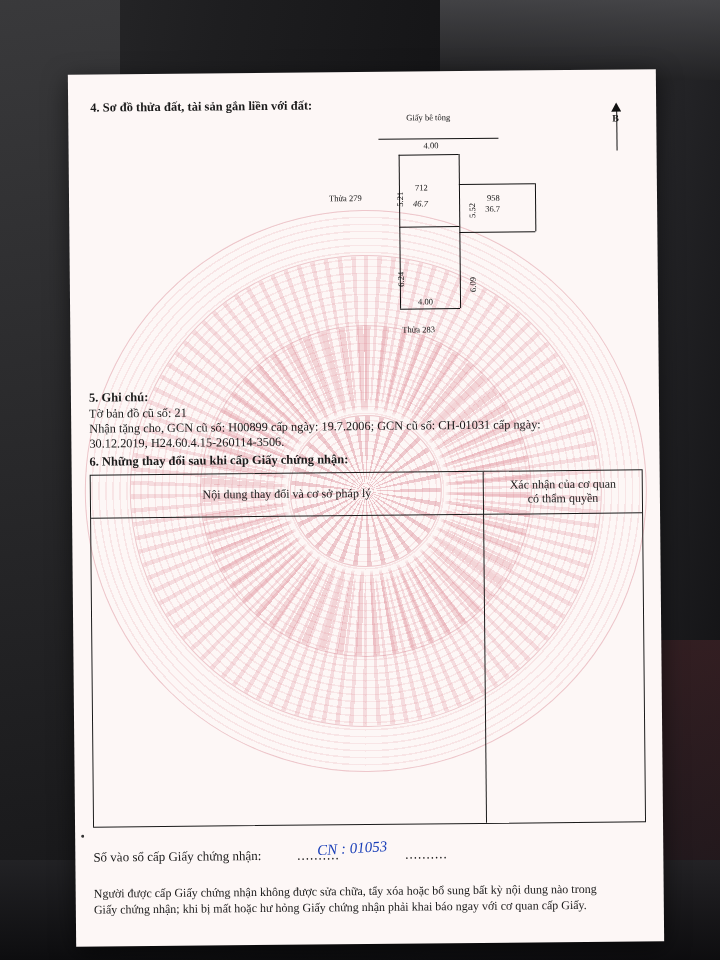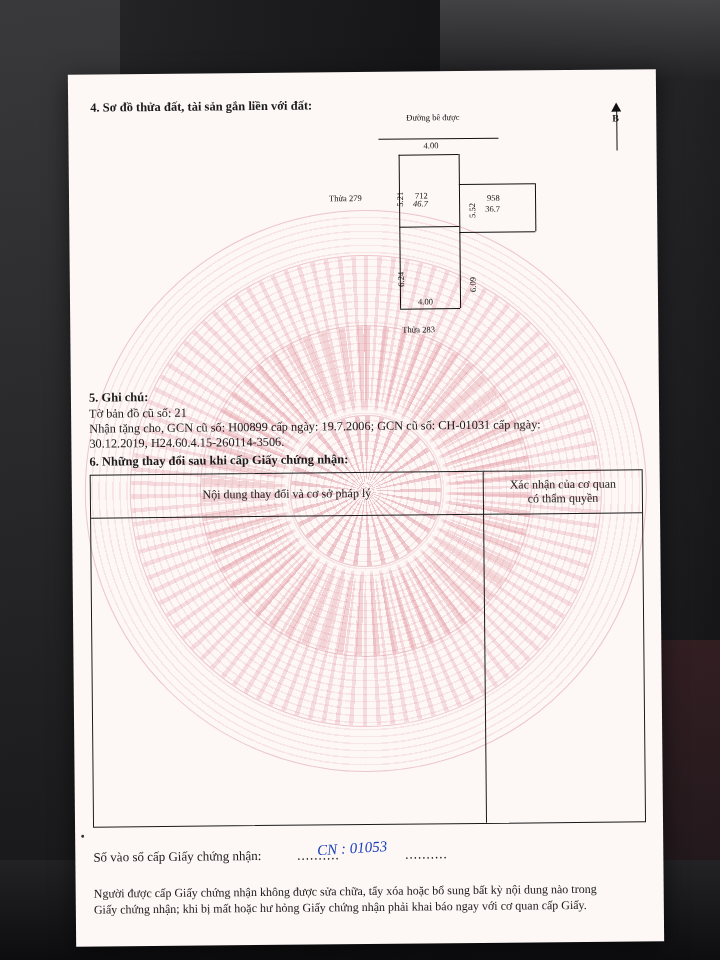--- a/index.html
+++ b/index.html
@@ -112,39 +112,39 @@
 
     <div class="content">
 
       <div class="h-line" style="left:22px;top:26px;">4. Sơ đồ thửa đất, tài sản gắn liền với đất:</div>
 
       <div class="map">
         <div class="arrow-head"></div>
         <div class="arrow-n"></div>
         <div class="nchar">B</div>
 
-        <div class="lbl" style="left:188px;top:6px;">Đường bê được</div>
+        <div class="lbl" style="left:188px;top:6px;">Giấy bê tông</div>
 
         <div class="hline" style="left:160px;top:32px;width:120px;"></div>
 
         <div class="lbl" style="left:205px;top:34px;">4.00</div>
 
         <div class="hline" style="left:180px;top:48px;width:60px;"></div>
         <div class="vline" style="left:180px;top:48px;height:72px;"></div>
         <div class="vline" style="left:240px;top:48px;height:78px;"></div>
         <div class="hline" style="left:180px;top:120px;width:60px;"></div>
         <div class="vline" style="left:180px;top:120px;height:82px;"></div>
         <div class="vline" style="left:240px;top:126px;height:76px;"></div>
         <div class="hline" style="left:180px;top:202px;width:60px;"></div>
 
         <div class="hline" style="left:240px;top:78px;width:76px;"></div>
         <div class="vline" style="left:316px;top:78px;height:48px;"></div>
         <div class="hline" style="left:240px;top:126px;width:76px;"></div>
 
-        <div class="lbl" style="left:196px;top:84px;">712</div>
+        <div class="lbl" style="left:196px;top:76px;">712</div>
         <div class="lbl" style="left:194px;top:92px;font-style:italic;">46.7</div>
         <div class="lbl" style="left:268px;top:87px;">958</div>
         <div class="lbl" style="left:266px;top:98px;">36.7</div>
 
         <div class="lbl" style="left:110px;top:86px;">Thửa 279</div>
         <div class="lbl" style="left:182px;top:218px;">Thửa 283</div>
 
         <div class="lbl rot" style="left:176px;top:100px;">5.21</div>
         <div class="lbl rot" style="left:176px;top:180px;">6.24</div>
         <div class="lbl rot" style="left:248px;top:112px;">5.52</div>

